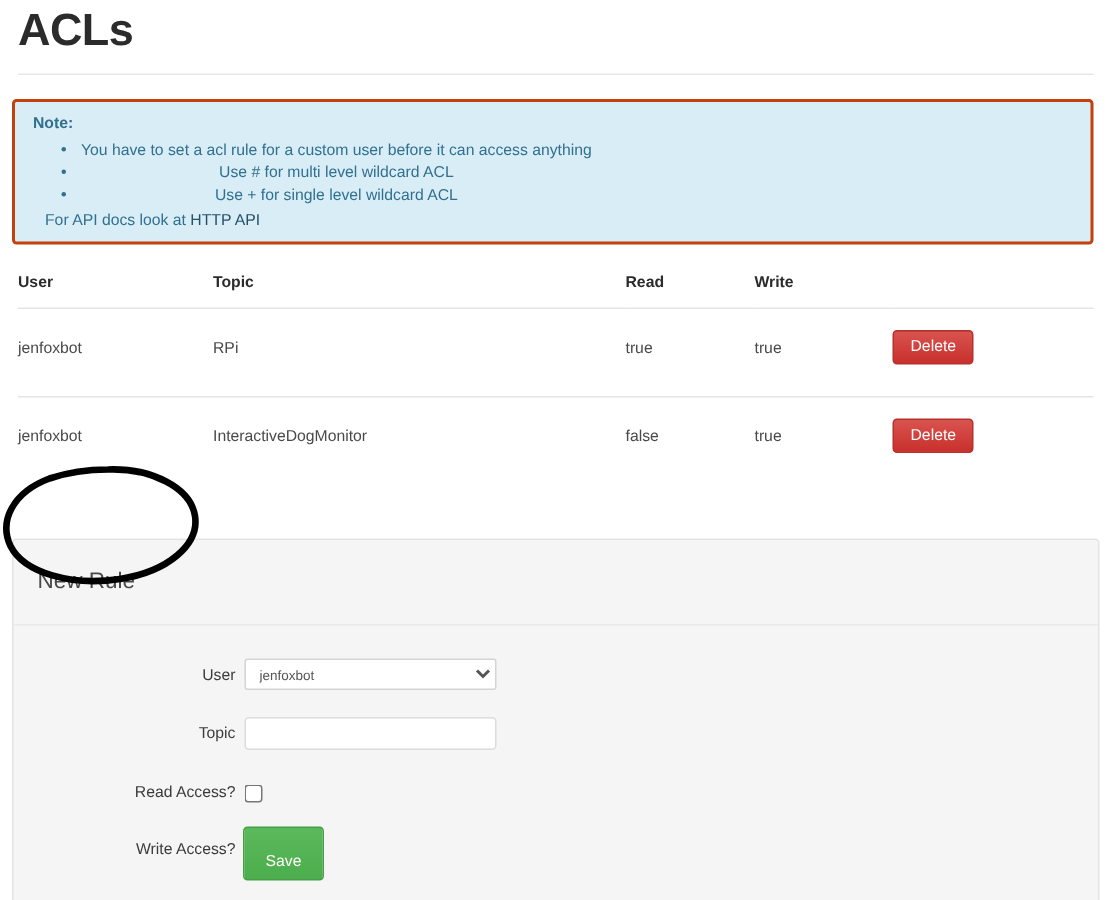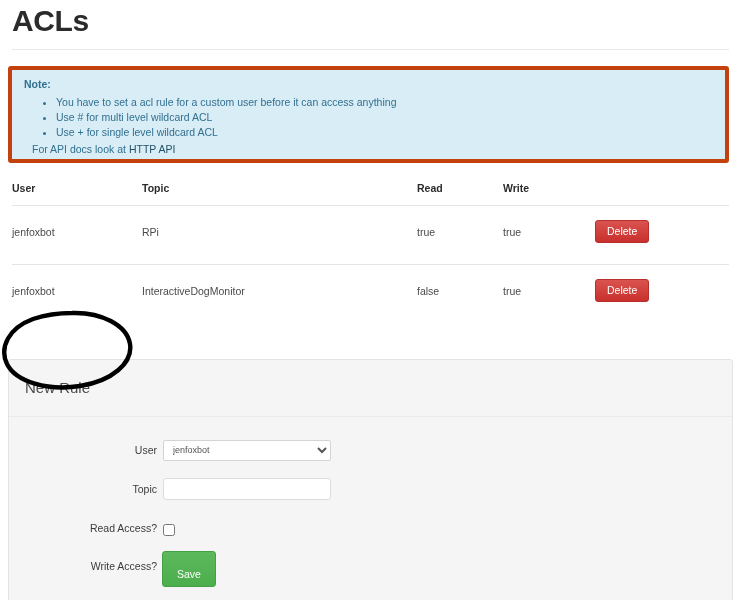--- a/index.html
+++ b/index.html
@@ -43,21 +43,21 @@
   }
 
   
   .note-box {
     position: absolute;
     left: 8px;
     top: 66px;
     width: 721px;
     height: 97px;
     background: #d9edf7;
-    border: 4px solid #c2410c;
+    border: 2px solid #c2410c;
     border-radius: 3px;
     box-sizing: border-box;
   }
   .note-title {
     position: absolute;
     left: 12px;
     top: 8px;
     font-size: 10.5px;
     font-weight: bold;
     color: #31708f;
@@ -68,20 +68,21 @@
     top: 25px;
     margin: 0;
     padding: 0 0 0 14px;
     list-style: disc;
     color: #31708f;
   }
   .note-list li {
     font-size: 10.5px;
     line-height: 15px;
     color: #31708f;
+    text-align: center;
   }
   .note-footer {
     position: absolute;
     left: 20px;
     top: 73px;
     font-size: 10.5px;
     color: #31708f;
   }
   .note-link {
     color: #245269;

